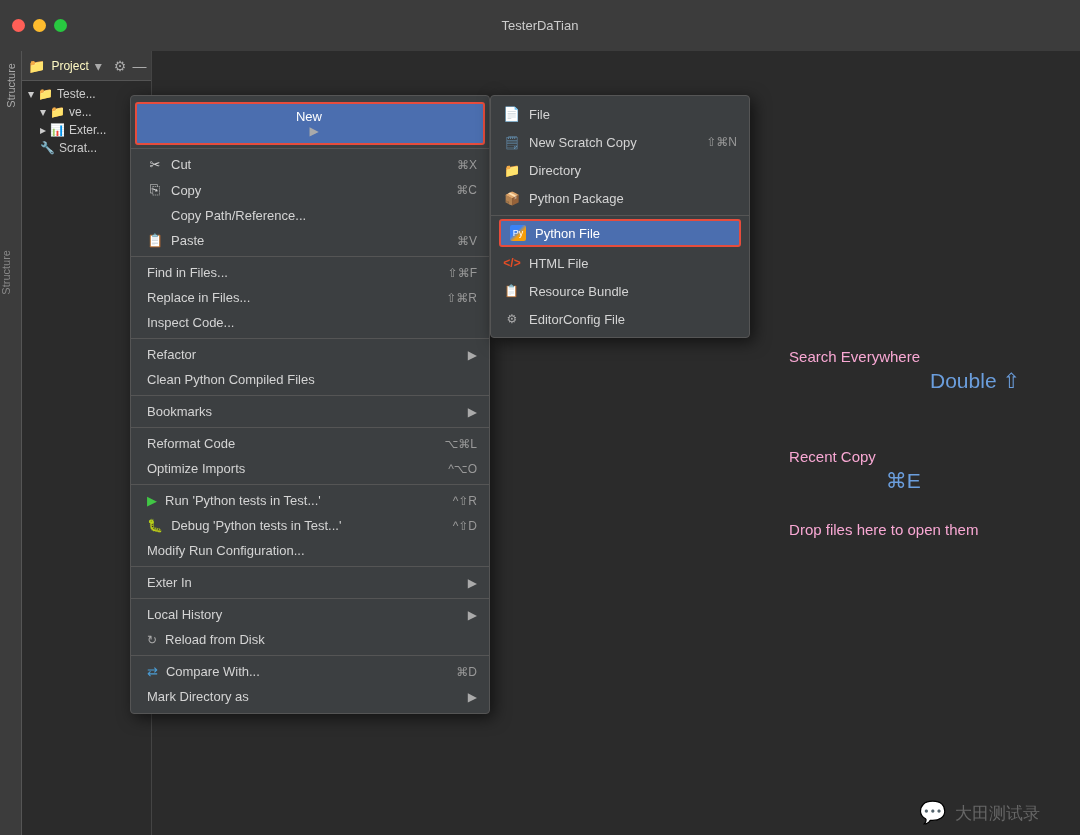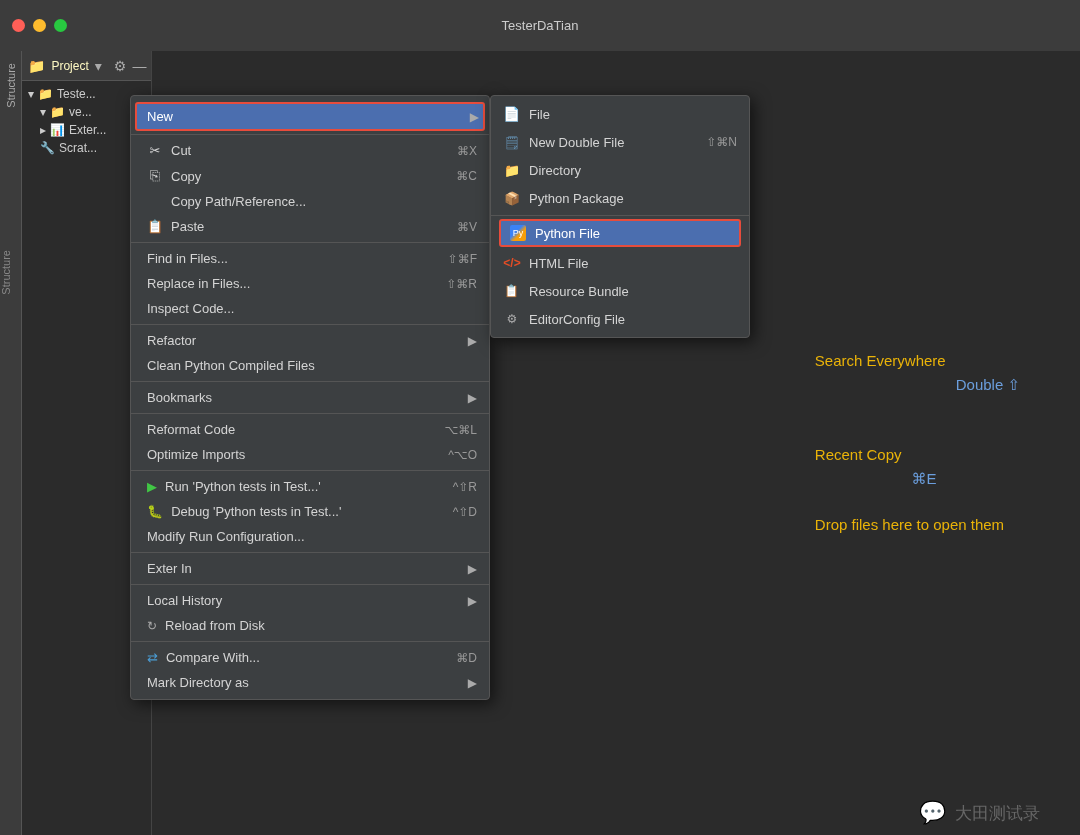--- a/index.html
+++ b/index.html
@@ -281,25 +281,25 @@
       gap: 28px;
     }
     .hint-row {
       display: flex;
       align-items: center;
       gap: 10px;
       color: #6b6b6b;
       font-size: 15px;
     }
     .hint-label {
-      color: #eab308;
+      color: #f9a8d4;
     }
     .hint-key {
       color: #6b9edd;
-      font-size: 15px;
+      font-size: 21px;
       margin-top: 48px;
     }
     .watermark {
       position: absolute;
       bottom: 24px;
       right: 40px;
       display: flex;
       align-items: center;
       gap: 8px;
       color: #555;
@@ -387,21 +387,21 @@
     <div class="watermark">
       <span class="wechat-icon">💬</span>
       <span class="watermark-text">大田测试录</span>
     </div>
   </div>
 </div>
 
 <div class="context-menu">
 
   <div style="margin: 2px 4px;">
-    <div class="menu-item new-item-box new-highlighted" style="padding: 5px 4px 5px 10px; margin:0;">
+    <div class="menu-item new-item-box new-highlighted" style="padding: 5px 12px 5px 10px; margin:0;flex-direction:column;">
       <div class="menu-item-left">
         <span>New</span>
       </div>
       <span class="menu-arrow">▶</span>
     </div>
   </div>
 
   <div class="menu-separator"></div>
 
   <div class="menu-item">
@@ -557,21 +557,21 @@
   <div class="submenu-item">
     <div class="submenu-icon">
       <span class="file-doc-icon">📄</span>
     </div>
     <span>File</span>
   </div>
   <div class="submenu-item">
     <div class="submenu-icon">
       <span class="scratch-icon">🗒</span>
     </div>
-    <span style="flex:1">New Double File</span>
+    <span style="flex:1">New Scratch Copy</span>
     <span class="menu-shortcut">⇧⌘N</span>
   </div>
   <div class="submenu-item">
     <div class="submenu-icon">
       <span class="folder-sm">📁</span>
     </div>
     <span>Directory</span>
   </div>
   <div class="submenu-item">
     <div class="submenu-icon">

